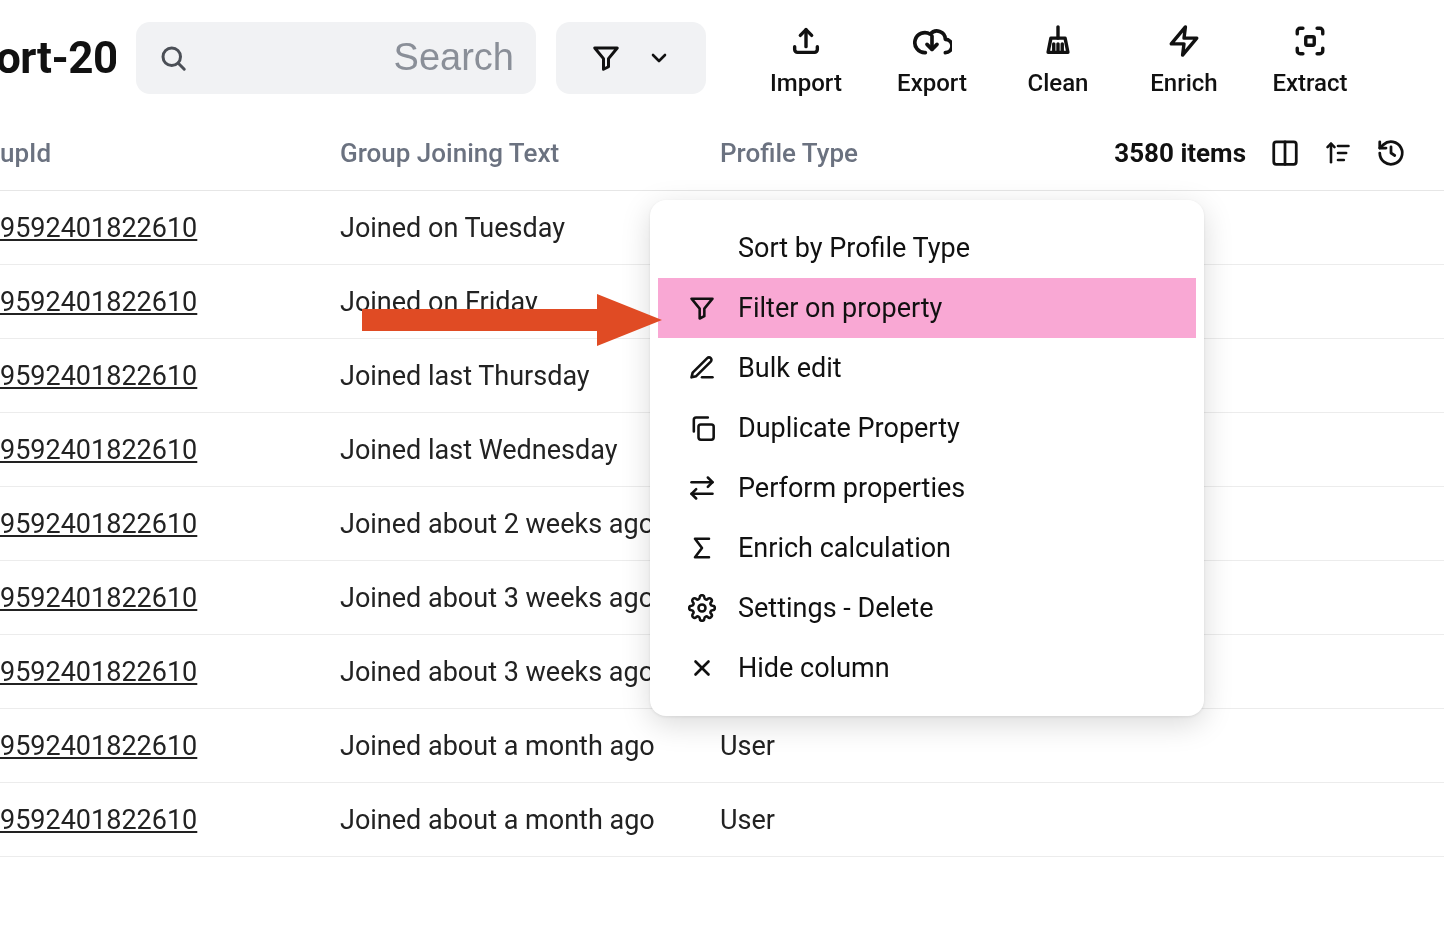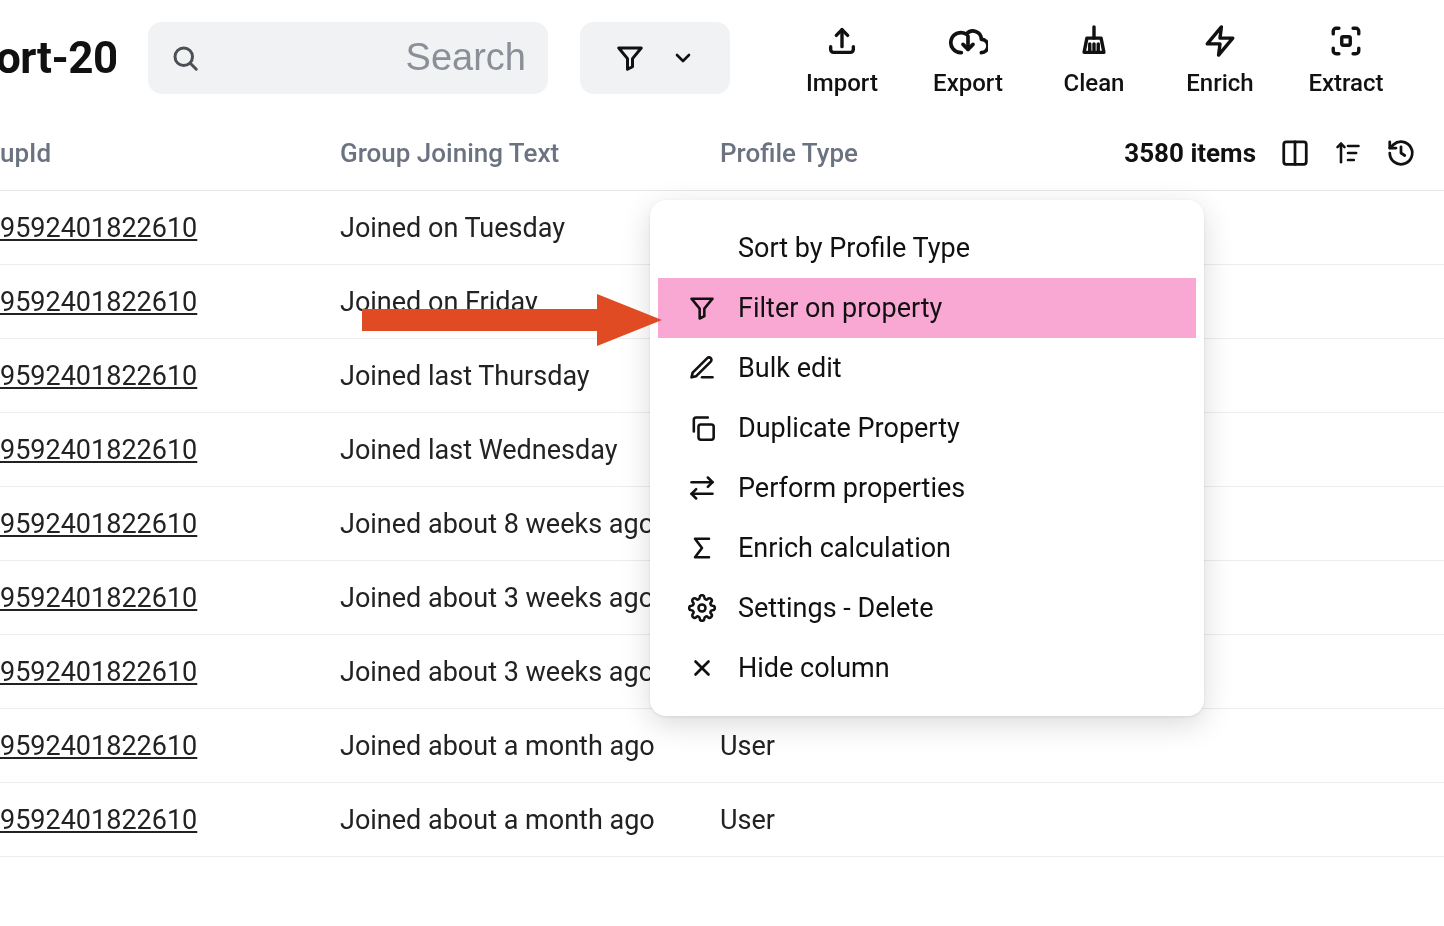--- a/index.html
+++ b/index.html
@@ -6,21 +6,21 @@
   body {
     font-family: -apple-system, BlinkMacSystemFont, "Segoe UI", Roboto, Helvetica, Arial, sans-serif;
     background: #ffffff;
     color: #111111;
     font-size: 16px;
     overflow: hidden;
   }
   .toolbar {
     display: flex;
     align-items: center;
-    gap: 32px;
+    gap: 20px;
     padding: 12px 0 12px 0;
     height: 115px;
   }
   .title-fragment {
     font-size: 44px;
     font-weight: 700;
     letter-spacing: -0.5px;
     white-space: nowrap;
     overflow: hidden;
     width: 120px;
@@ -89,21 +89,21 @@
     font-weight: 500;
   }
   .col-groupid { width: 340px; padding-left: 0; }
   .col-joining { width: 380px; }
   .col-profiletype { width: 260px; }
   .header-tools {
     margin-left: auto;
     display: flex;
     align-items: center;
     gap: 24px;
-    padding-right: 28px;
+    padding-right: 38px;
     justify-content: center;
   }
   .items-count { font-size: 26px; font-weight: 700; color:#111; white-space: nowrap; }
   .data-row {
     display: flex;
     align-items: center;
     height: 74px;
     border-bottom: 1px solid #ececec;
     font-size: 27px;
     color: #222;
@@ -281,21 +281,21 @@
     <div class="cell-joining">Joined last Thursday</div>
     <div class="cell-profile"></div>
   </div>
   <div class="data-row">
     <div class="cell-groupid">9592401822610</div>
     <div class="cell-joining">Joined last Wednesday</div>
     <div class="cell-profile"></div>
   </div>
   <div class="data-row">
     <div class="cell-groupid">9592401822610</div>
-    <div class="cell-joining">Joined about 8 weeks ago</div>
+    <div class="cell-joining">Joined about 2 weeks ago</div>
     <div class="cell-profile"></div>
   </div>
   <div class="data-row">
     <div class="cell-groupid">9592401822610</div>
     <div class="cell-joining">Joined about 3 weeks ago</div>
     <div class="cell-profile"></div>
   </div>
   <div class="data-row">
     <div class="cell-groupid">9592401822610</div>
     <div class="cell-joining">Joined about 3 weeks ago</div>

